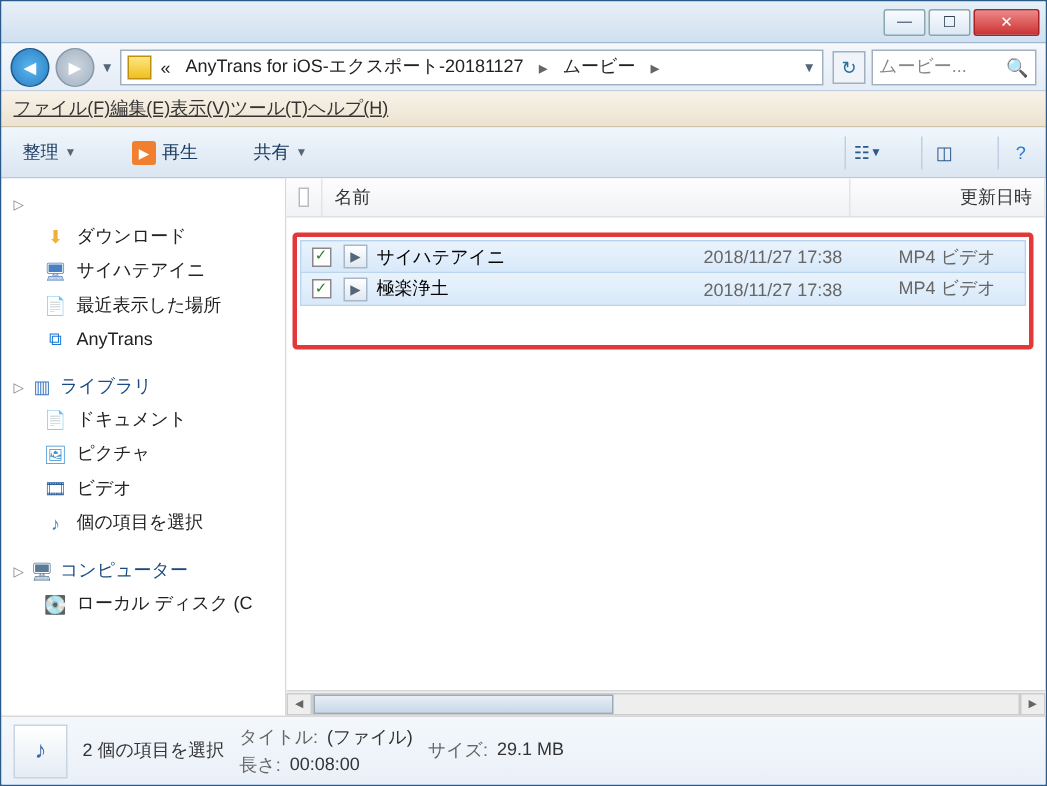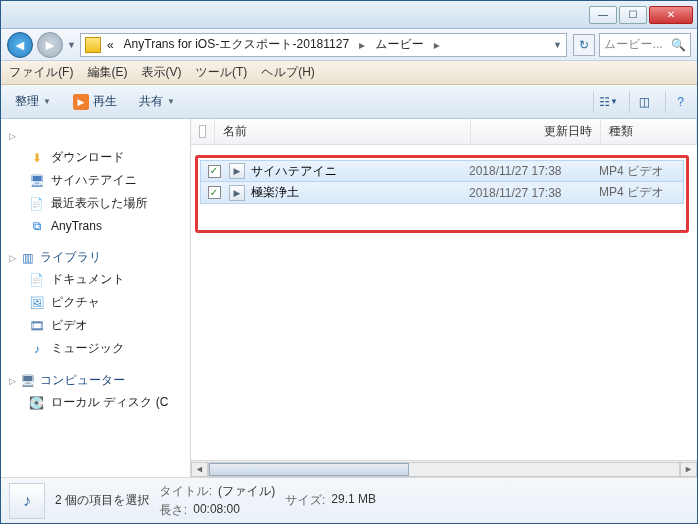--- a/index.html
+++ b/index.html
@@ -12,26 +12,26 @@
 .wbtn.close { width: 44px; background: linear-gradient(#e88,#c33); color: #fff; border-color: #a22; }
 
 .navbar { height: 32px; background: linear-gradient(#f4f8fc,#e4ecf6); display: flex; align-items: center; padding: 2px 6px; gap: 4px; border-bottom: 1px solid #c0d0e0; }
 .navbtn { width: 26px; height: 26px; border-radius: 50%; background: radial-gradient(#5ab7f0,#2a7ec0); border: 1px solid #1a5a90; display: flex; align-items: center; justify-content: center; color: #fff; font-size: 14px; }
 .navbtn.dis { background: radial-gradient(#d0d8e0,#a0b0c0); border-color: #8898a8; }
 .addrbar { flex: 1; height: 24px; background: #fff; border: 1px solid #a0b0c0; display: flex; align-items: center; padding: 0 4px; gap: 2px; overflow:hidden; }
 .addr-icon { width: 16px; height: 16px; background: linear-gradient(#ffe680,#f0c020); border: 1px solid #c09010; }
 .crumb { padding: 2px 4px; color: #222; white-space: nowrap; }
 .crumb.sep { color: #666; }
 .refresh { width: 22px; height: 22px; border: 1px solid #a0b0c0; background: #f0f4f8; display:flex;align-items:center;justify-content:center;color:#2a6ea0; margin-left:2px; }
-.searchbox { width: 92px; height: 24px; background: #fff; border: 1px solid #a0b0c0; display: flex; align-items: center; padding: 0 4px; color: #888; gap:4px; }
-
-.menubar { height: 24px; background: linear-gradient(#f8f2e8,#ece2d0); display: flex; align-items: center; padding: 0 8px; gap: 14px; border-bottom: 1px solid #d0c4a8; color: #333; }
+.searchbox { width: 110px; height: 24px; background: #fff; border: 1px solid #a0b0c0; display: flex; align-items: center; padding: 0 4px; color: #888; gap:4px; }
+
+.menubar { height: 24px; background: linear-gradient(#f8f2e8,#ece2d0); display: flex; align-items: center; padding: 0 8px; border-bottom: 1px solid #d0c4a8; color: #333; text-decoration: underline; }
 .menuitem { cursor: default; }
 
-.toolbar { height: 34px; background: linear-gradient(#f0f6fc,#dae6f2); display: flex; align-items: center; padding: 0 8px; gap: 10px; border-bottom: 1px solid #b8c8da; color: #1a3a60; }
+.toolbar { height: 34px; background: linear-gradient(#f0f6fc,#dae6f2); display: flex; align-items: center; padding: 0 8px; gap: 25px; border-bottom: 1px solid #b8c8da; color: #1a3a60; }
 .tbtn { display: flex; align-items: center; gap: 4px; padding: 2px 6px; }
 .tbtn .drop { font-size: 8px; color: #567; }
 .spacer { flex: 1; }
 .iconbtn { width: 24px; height: 22px; display:flex;align-items:center;justify-content:center;color:#2a5a8a;border-left:1px solid #c0d0e0;padding-left:6px;margin-left:2px; }
 
 .body { flex: 1; display: flex; min-height: 0; }
 .sidebar { width: 190px; background: #fff; border-right: 1px solid #d8d8d8; padding: 6px 0; overflow: hidden; }
 .sgroup { margin-bottom: 10px; }
 .sgroup-h { display:flex;align-items:center;gap:4px;padding:2px 8px;color:#1a4a80; }
 .sgroup-h .tw { color:#888;font-size:9px; }
@@ -170,21 +170,21 @@
             <div class="sitem">
               <span class="sico" style="color:#3a90d0">🖼</span>
               <span>ピクチャ</span>
             </div>
             <div class="sitem">
               <span class="sico" style="color:#2a60a0">🎞</span>
               <span>ビデオ</span>
             </div>
             <div class="sitem">
               <span class="sico" style="color:#2a88d0">♪</span>
-              <span>ミュージック</span>
+              <span>個の項目を選択</span>
             </div>
           </div>
       </div>
       <div class="sgroup">
         <div class="sgroup-h">
             <span class="tw">▷</span>
             <span class="sico" style="color:#5a7a9a">🖥</span>
             <span>コンピューター</span>
           </div>
         <div id="comp-list">
@@ -199,23 +199,20 @@
     <div class="main">
       <div class="cols">
         <div class="col c0">
             <div class="chk" style="border-color:#bbb"></div>
           </div>
         <div class="col c1">
             <span>名前</span>
           </div>
         <div class="col c2">
             <span>更新日時</span>
-          </div>
-        <div class="col c3">
-            <span>種類</span>
           </div>
       </div>
       <div class="filearea">
         <div class="files-box">
           <div id="file-rows">
               <div class="frow">
                 <div class="fc c0">
                   <div class="chk">✓</div>
                 </div>
                 <div class="fc c1">

